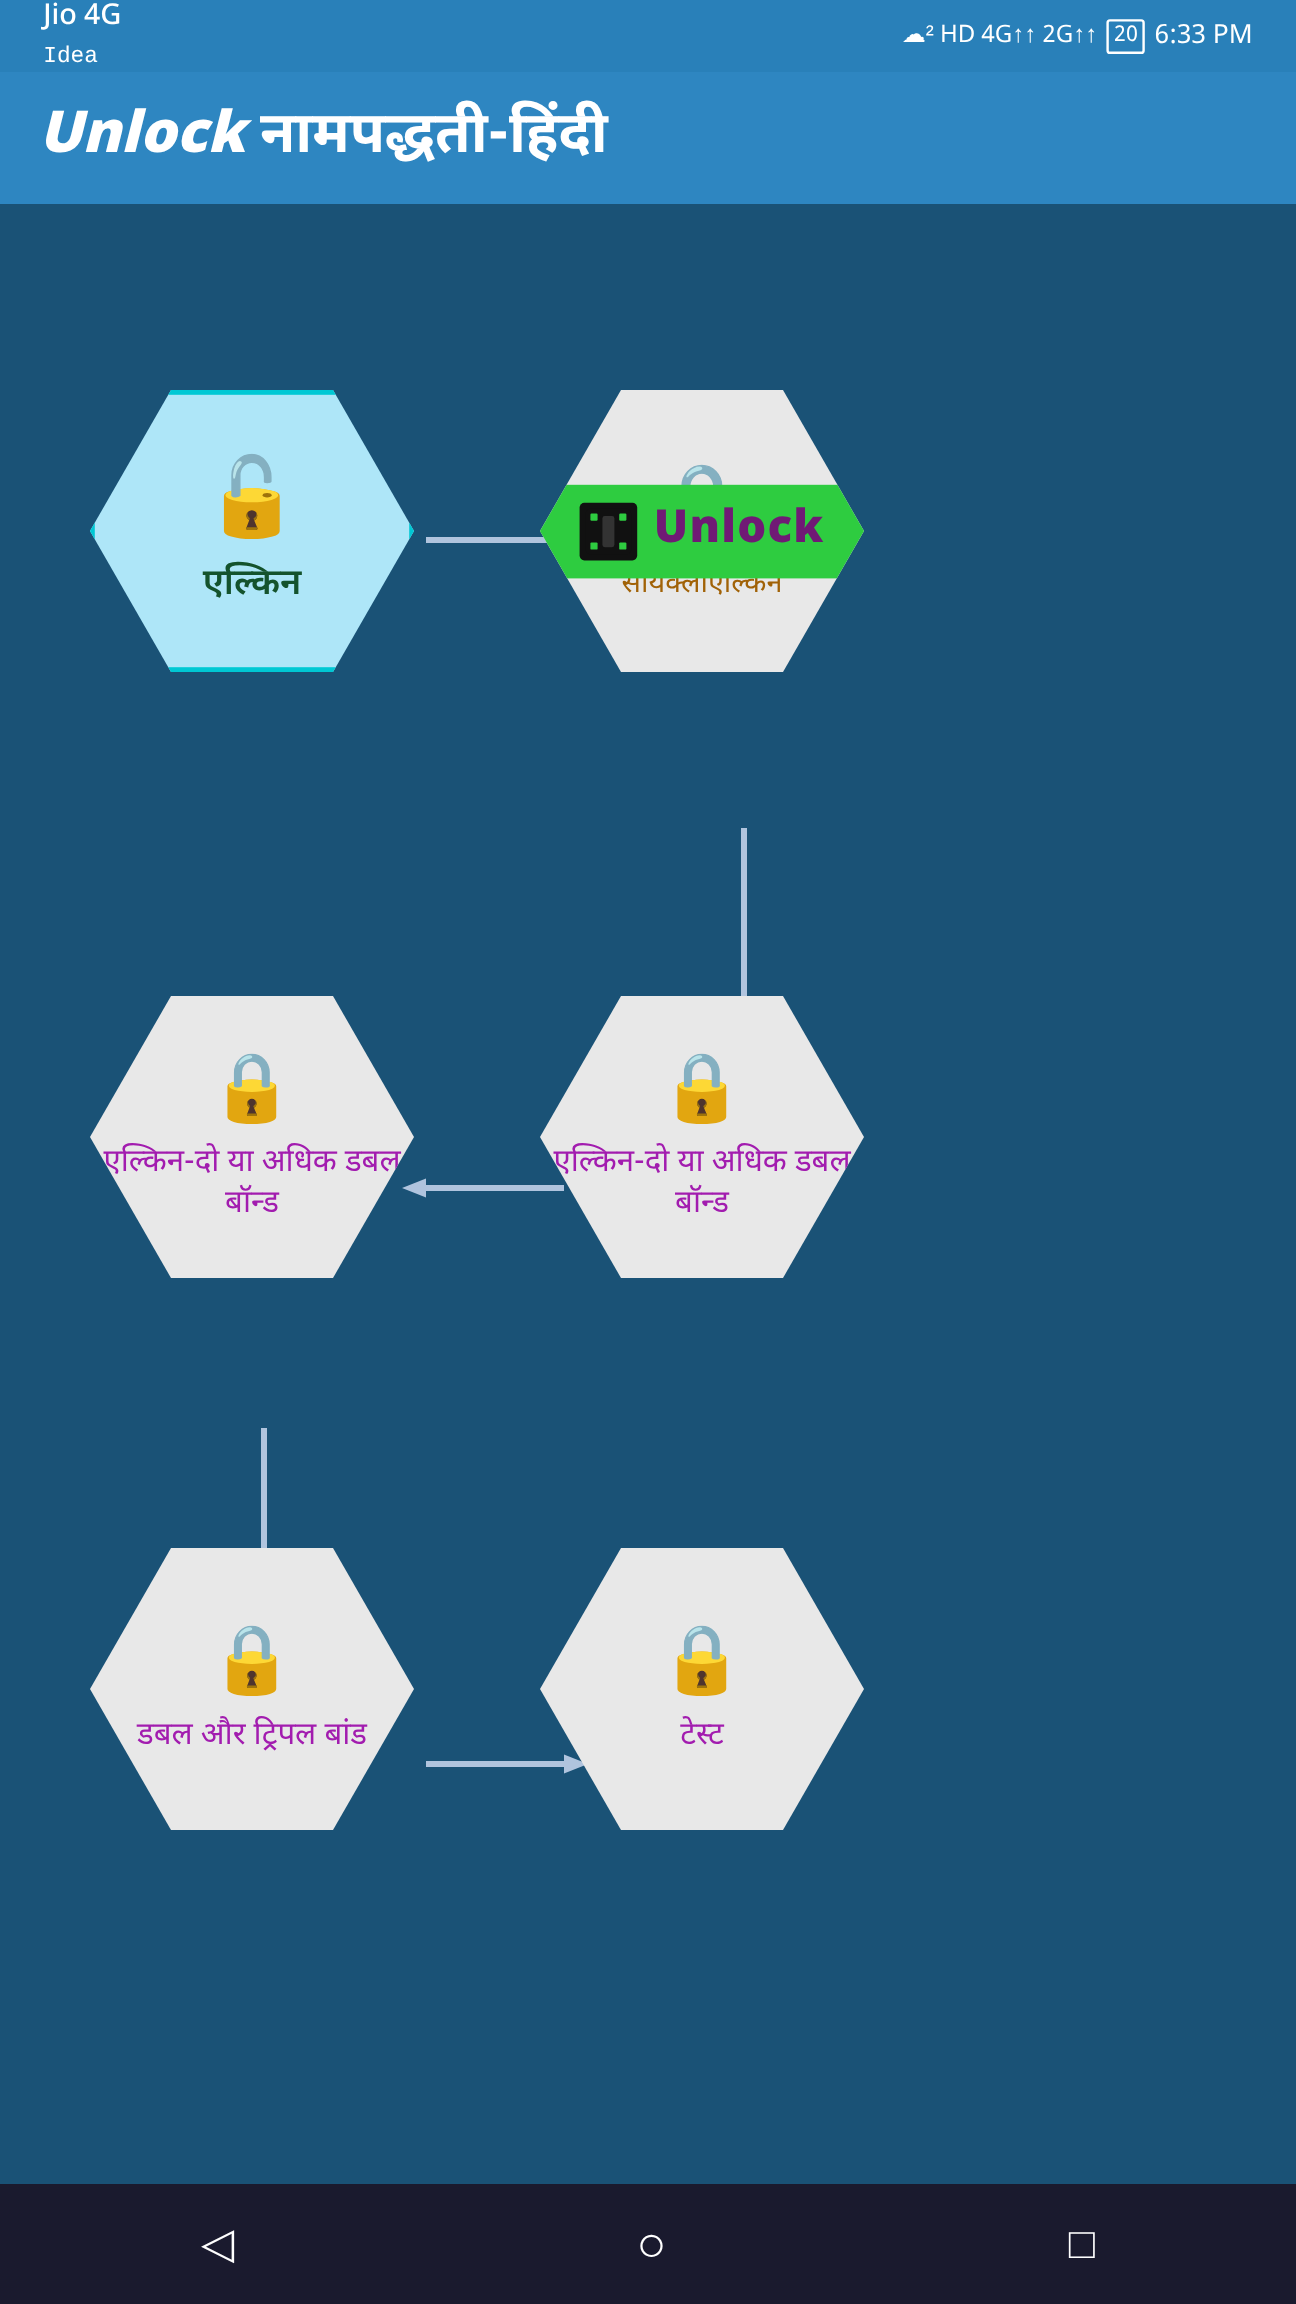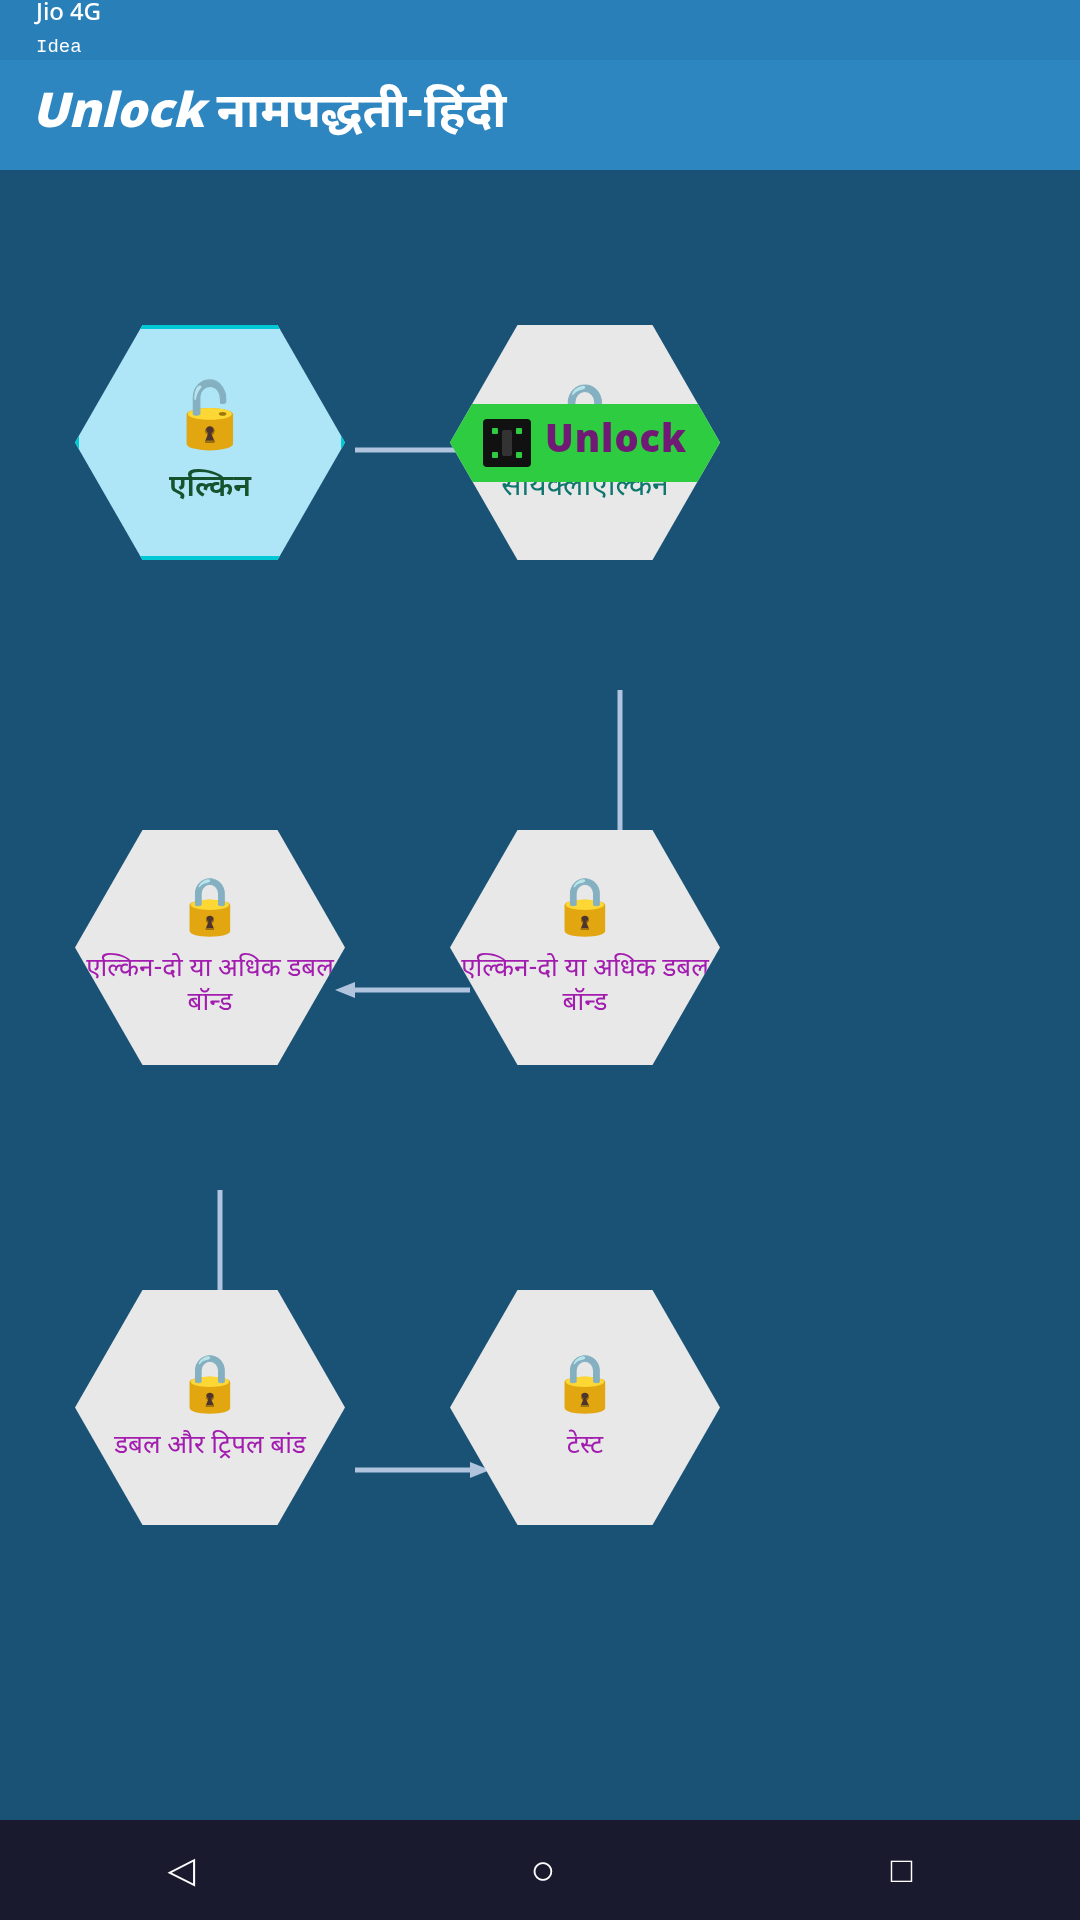--- a/index.html
+++ b/index.html
@@ -191,20 +191,27 @@
       pointer-events: none;
     }
   </style>
 </head>
 <body>
 
 <div class="status-bar">
   <div class="status-left">
     <span>Jio 4G</span><br>
     <span style="font-size:19px;font-family:Liberation Mono, monospace;">Idea</span>
+  </div>
+  <div class="status-right">
+    <span style="font-size:20px;">☁² HD 4G↑↑ 2G↑↑</span>
+    <div class="battery-box">
+      <span>20</span>
+    </div>
+    <span>6:33 PM</span>
   </div>
 </div>
 
 <div class="app-bar">
   <div class="app-title">
     <span class="latin">Unlock</span><span> नामपद्धती-हिंदी</span>
   </div>
 </div>
 
 <div class="main-content">
@@ -244,21 +251,21 @@
             <rect width="38" height="38" rx="4" fill="#111"></rect>
             <rect x="4" y="4" width="6" height="6" rx="1" fill="#2ecc40"></rect>
             <rect x="28" y="4" width="6" height="6" rx="1" fill="#2ecc40"></rect>
             <rect x="4" y="28" width="6" height="6" rx="1" fill="#2ecc40"></rect>
             <rect x="28" y="28" width="6" height="6" rx="1" fill="#2ecc40"></rect>
             <rect x="14" y="6" width="10" height="26" rx="2" fill="#333"></rect>
           </svg>
         </div>
         <span class="unlock-text">Unlock</span>
       </div>
-      <div class="hex-label" style="color:#0f766e;font-size:30px;margin-top:4px;">सायक्लोएल्किन</div>
+      <div class="hex-label" style="color:#a16207;font-size:24px;margin-top:4px;">सायक्लोएल्किन</div>
     </div>
   </div>
 
   <div class="hex-wrapper" style="left: 75px; top: 660px;">
     <div class="hexagon hex-gray hex-locked" style="width:270px;height:235px;">
       <div class="hex-lock-icon" style="color:#aaa;font-size:56px;">🔒</div>
       <div class="hex-label">एल्किन-दो या अधिक डबल बॉन्ड</div>
     </div>
   </div>
 

